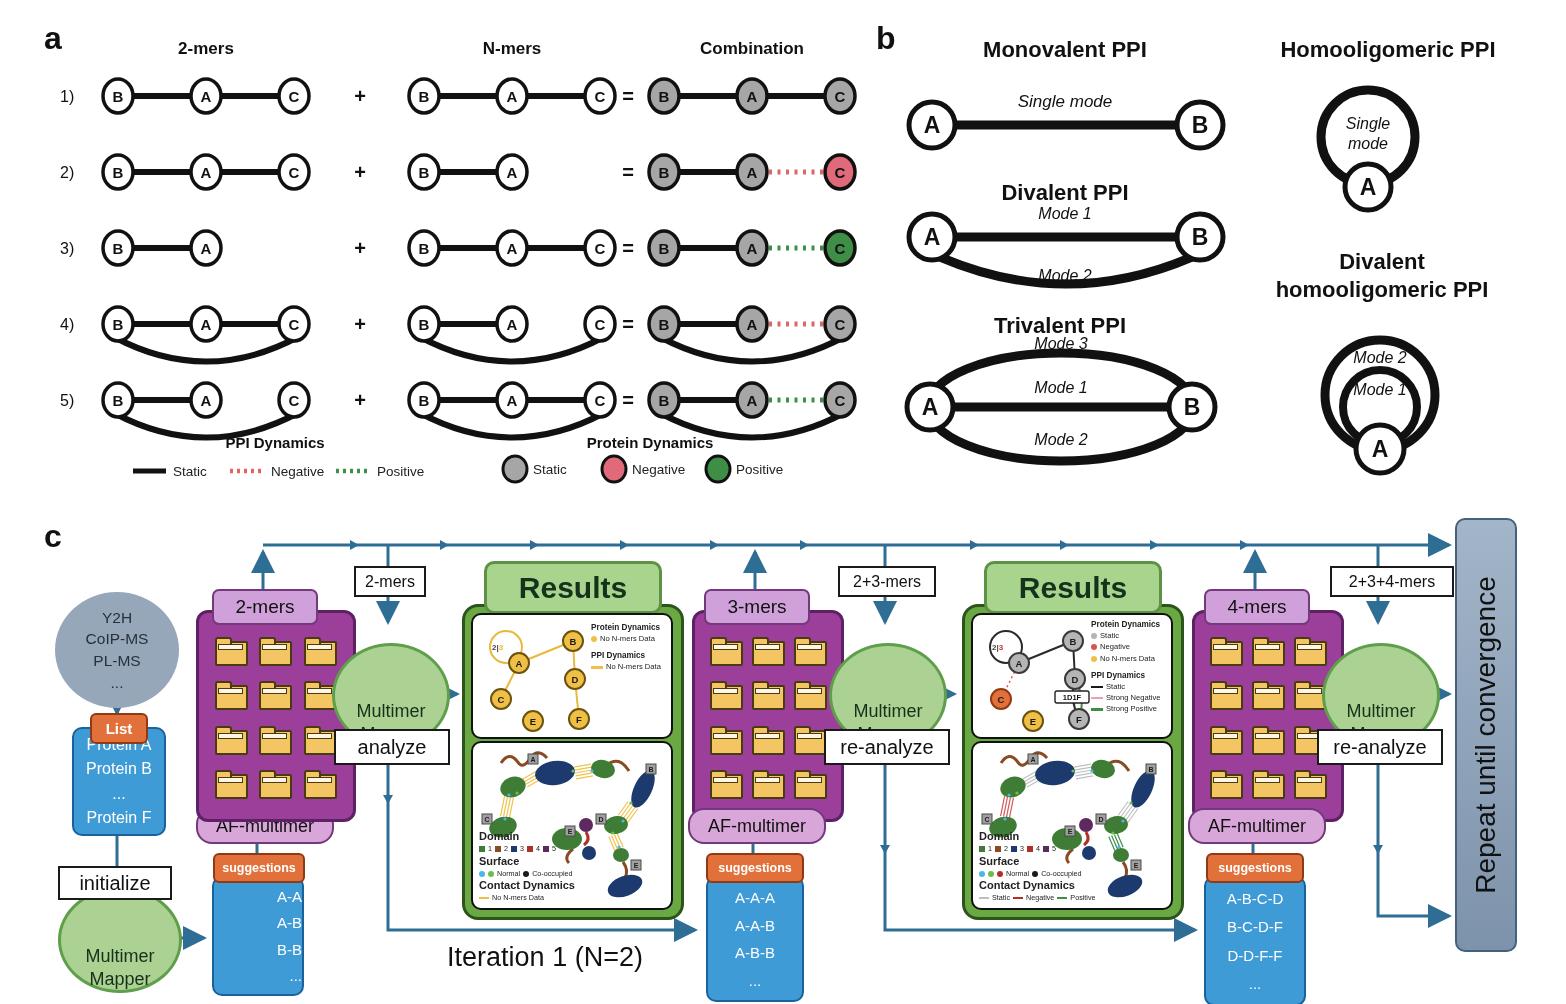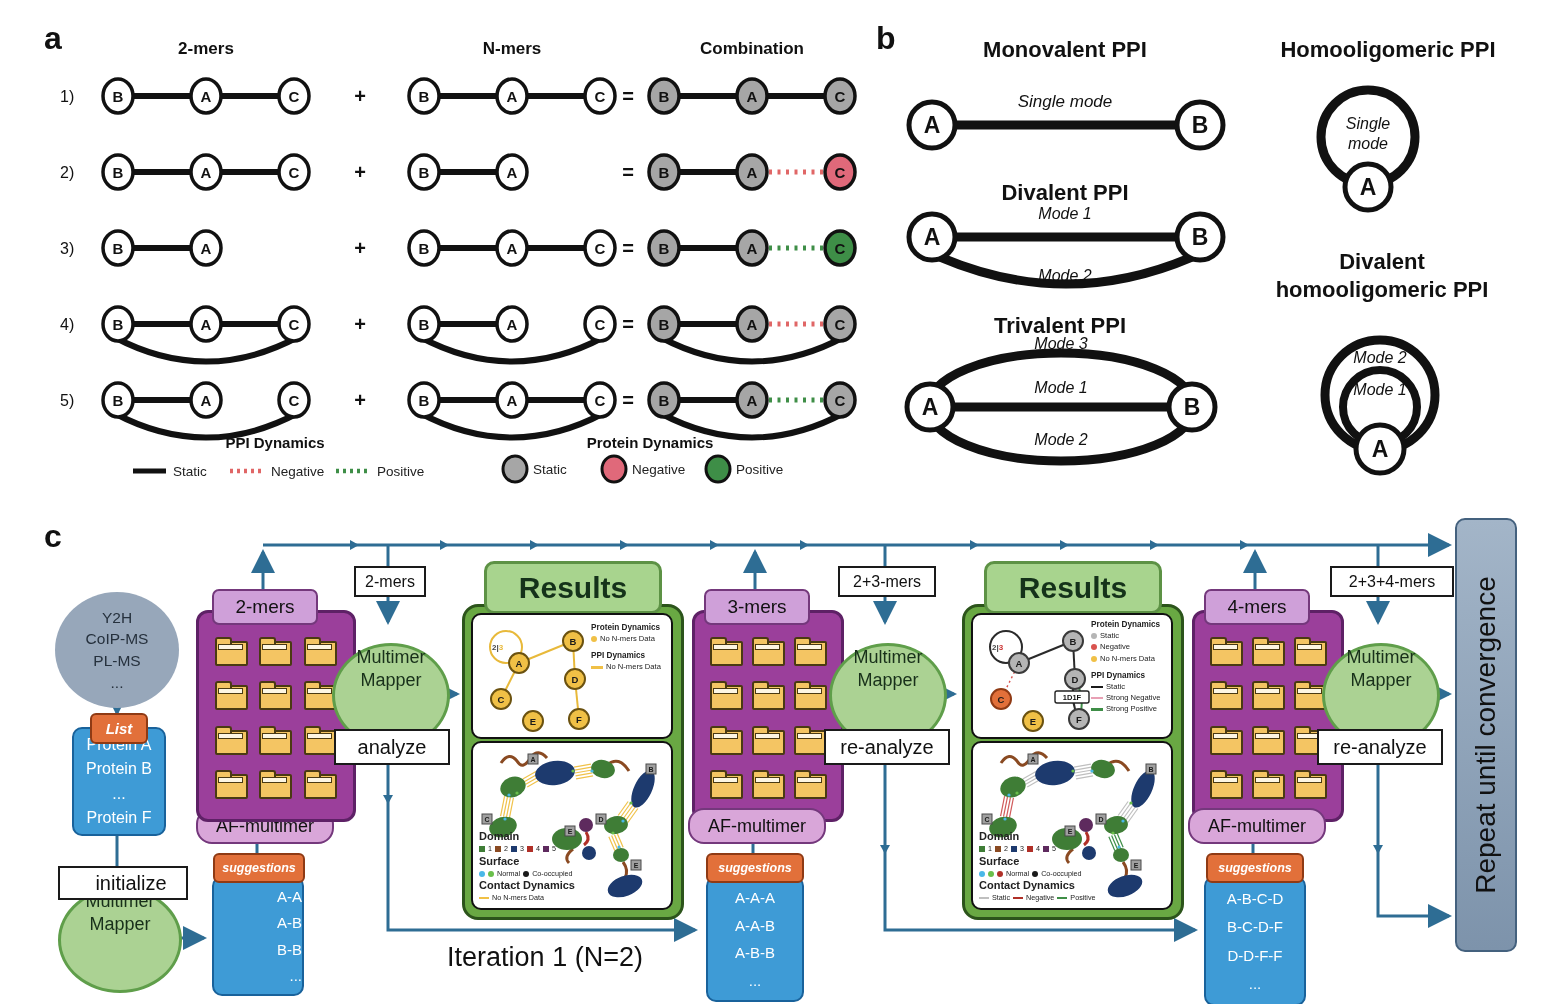--- a/index.html
+++ b/index.html
@@ -3,24 +3,24 @@
 <meta charset="utf-8">
 <style>
   html,body{margin:0;padding:0;background:#ffffff;font-family:"Liberation Sans",sans-serif;}
   #canvas{position:relative;width:1566px;height:1004px;background:#ffffff;overflow:hidden;}
   .abs{position:absolute;}
   .panel-letter{font-size:32px;font-weight:800;color:#111;z-index:5;}
   svg text{font-family:"Liberation Sans",sans-serif;}
   
   .whitebox{background:#fff;border:2px solid #1a1a1a;color:#111;display:flex;align-items:center;justify-content:center;z-index:4;}
   .bluebox{background:#3e9bd6;border:2px solid #19629b;border-radius:10px;color:#fff;display:flex;flex-direction:column;justify-content:space-evenly;text-align:center;font-size:16px;z-index:2;}
-  .tag{background:#e2703a;border:2px solid #8f3a14;border-radius:6px;color:#fff;display:flex;align-items:center;justify-content:center;font-weight:700;z-index:3;font-style:italic;}
+  .tag{background:#e2703a;border:2px solid #8f3a14;border-radius:6px;color:#fff;display:flex;align-items:center;justify-content:center;font-weight:700;z-index:3;}
   .pill-lav{background:#cfa0d9;border:2px solid #74387c;border-radius:7px;color:#111;display:flex;align-items:center;justify-content:center;font-size:19px;z-index:3;}
   .pill-af{background:#d9a6d9;border:2px solid #74387c;border-radius:16px;color:#111;display:flex;align-items:center;justify-content:center;font-size:18px;z-index:2;}
-  .greenellipse{background:#abd293;border:3px solid #5f9e4a;border-radius:50%;color:#18301a;display:flex;flex-direction:column;align-items:center;justify-content:flex-start;font-size:18px;line-height:1.25;z-index:2;}
+  .greenellipse{background:#abd293;border:3px solid #5f9e4a;border-radius:50%;color:#18301a;display:flex;flex-direction:column;align-items:center;justify-content:flex-end;font-size:18px;line-height:1.25;z-index:2;}
   .folderbox{background:#9b3f9b;border:3px solid #5e2166;border-radius:12px;display:grid;grid-template-columns:repeat(3,1fr);grid-template-rows:repeat(4,1fr);place-items:center;padding:18px 10px 10px 10px;z-index:2;}
   .folder{width:29px;height:21px;background:#f4c563;border:2px solid #4a3a12;border-radius:2px;position:relative;}
   .folder::before{content:"";position:absolute;top:-6px;left:-2px;width:13px;height:5px;background:#f4c563;border:2px solid #4a3a12;border-bottom:none;border-radius:3px 3px 0 0;}
   .folder::after{content:"";position:absolute;top:1px;left:1px;right:3px;height:4px;background:#fdf6e3;border:1px solid #4a3a12;}
   .srccircle{background:#97a7ba;border-radius:50%;color:#26313d;display:flex;flex-direction:column;align-items:center;justify-content:center;font-size:15.5px;line-height:1.4;z-index:2;}
   .resultshdr{background:#a8d48e;border:3px solid #5d9245;border-radius:10px;color:#15321a;font-weight:700;font-size:30px;display:flex;align-items:center;justify-content:center;z-index:3;}
   .rescontainer{background:#69a843;border:3px solid #2c541b;border-radius:16px;z-index:2;}
   .respanel{background:#fff;border:2.5px solid #111;border-radius:10px;overflow:hidden;z-index:3;}
   .repeatbox{background:linear-gradient(180deg,#a3b5c8,#7d93ab);border:2.5px solid #44617e;border-radius:10px;z-index:2;}
   .vtext{position:absolute;top:50%;left:50%;transform:translate(-50%,-50%) rotate(-90deg);width:430px;text-align:center;font-size:28px;color:#111;white-space:nowrap;}
@@ -323,21 +323,21 @@
     <div>Protein B</div>
     <div>...</div>
     <div>Protein F</div>
   </div>
   <div class="abs tag" style="left:90px;top:713px;width:54px;height:27px;font-size:15px;">List</div>
 
   <div class="abs greenellipse" style="left:58px;top:887px;width:118px;height:100px;">
     <div>Multimer</div>
     <div>Mapper</div>
   </div>
-  <div class="abs whitebox" style="left:58px;top:866px;width:110px;height:30px;font-size:20px;padding-left:16px;">initialize</div>
+  <div class="abs whitebox" style="left:58px;top:866px;width:110px;height:30px;font-size:20px;">initialize</div>
 
   <div class="abs bluebox" style="left:212px;top:876px;width:88px;height:116px;font-size:15px;text-align:right;">
     <div>A-A</div>
     <div>A-B</div>
     <div>B-B</div>
     <div>...</div>
   </div>
   <div class="abs tag" style="left:213px;top:853px;width:88px;height:26px;font-size:12.5px;">suggestions</div>
 
   <div class="abs pill-af" style="left:196px;top:808px;width:134px;height:32px;">AF-multimer</div>

